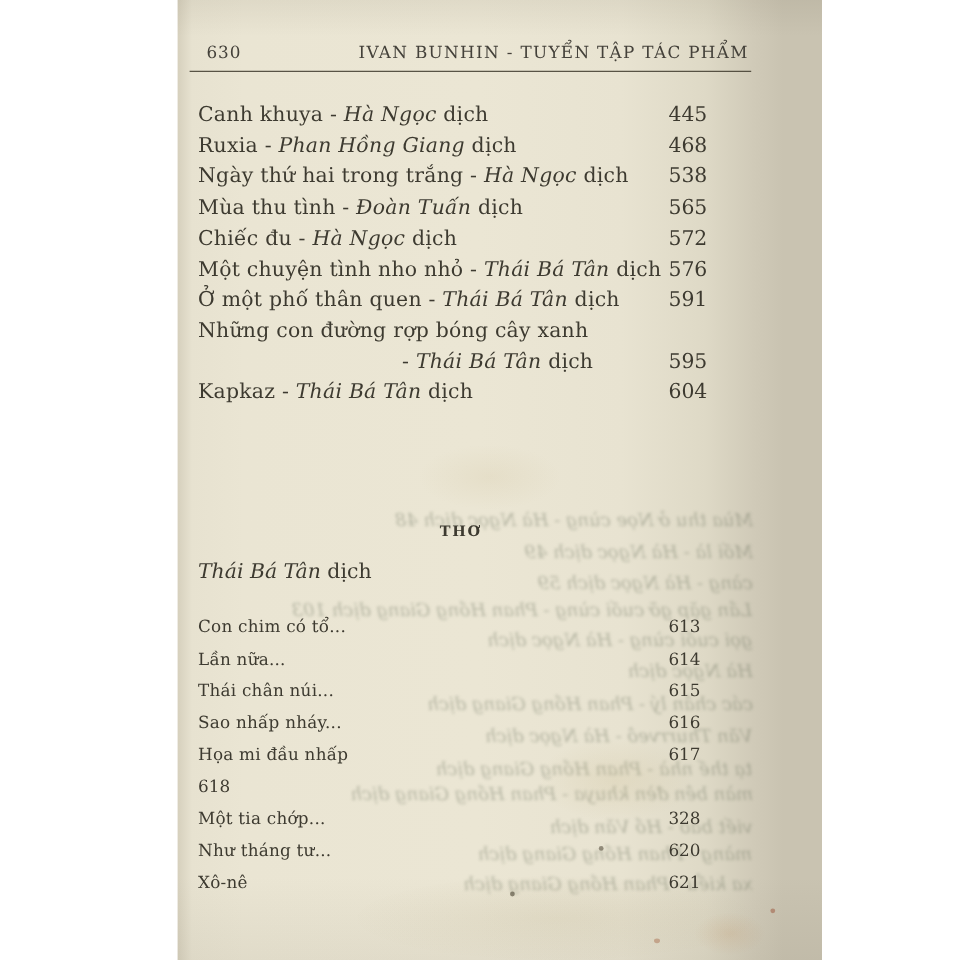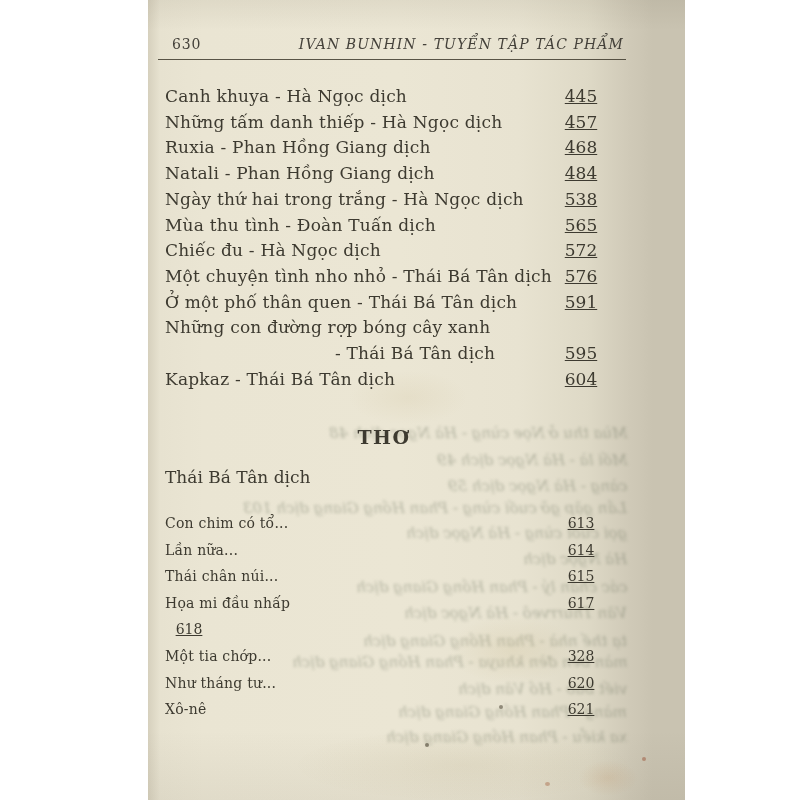--- a/index.html
+++ b/index.html
@@ -48,33 +48,33 @@
   .sp3{left:494px;top:757px;width:4px;height:4px;background:rgba(150,70,45,.45);}
   .sp4{left:397px;top:782px;width:5px;height:4px;background:rgba(160,90,55,.4);}
   
   .page-header{
     position:absolute;left:10px;top:36px;width:468px;
     display:flex;justify-content:space-between;align-items:flex-end;
     border-bottom:1.5px solid rgba(62,57,45,.85);
     padding:0 2px 7px 14px;
     font-size:14px;letter-spacing:.8px;color:#44413a;
   }
-  .page-header .running-title{letter-spacing:1.1px;font-style:italic;}
+  .page-header .running-title{letter-spacing:1.1px;}
   
   .toc{position:absolute;left:17px;top:84px;width:460px;font-size:17px;line-height:25.7px;}
   .poems{position:absolute;left:17px;top:510px;width:460px;font-size:14px;line-height:26.6px;}
   .row{display:flex;padding-right:20px;}
   .row .t{flex:1;letter-spacing:.2px;}
-  .row .p{width:48px;text-align:center;font-variant-numeric:oldstyle-nums;text-decoration:underline;}
+  .row .p{width:48px;text-align:left;font-variant-numeric:oldstyle-nums;}
   .row.indent .t{padding-left:170px;}
-  .i{}
+  .i{font-style:italic;}
   
   .section-heading{
-    position:absolute;left:17px;top:426px;width:438px;
-    text-align:center;font-size:19px;font-weight:bold;letter-spacing:1.5px;
+    position:absolute;left:17px;top:436px;width:438px;
+    text-align:center;font-size:12px;font-weight:bold;letter-spacing:1.5px;
   }
   .translator-line{
     position:absolute;left:17px;top:467px;width:438px;
     text-align:left;padding-right:40px;font-size:17px;
   }
 </style>
 </head>
 <body>
 
 <div class="page-photo">
@@ -108,30 +108,22 @@
     <span class="folio">630</span>
     <span class="running-title">IVAN BUNHIN - TUYỂN TẬP TÁC PHẨM</span>
   </header>
 
   <div class="toc">
     <div class="row">
         <span class="t"><span>Canh khuya</span><span> - </span><span class="i">Hà Ngọc</span><span> dịch</span></span>
         <span class="p">445</span>
       </div>
       <div class="row">
-        <span class="t"><span>Những tấm danh thiếp</span><span> - </span><span class="i">Hà Ngọc</span><span> dịch</span></span>
-        <span class="p">457</span>
-      </div>
-      <div class="row">
         <span class="t"><span>Ruxia</span><span> - </span><span class="i">Phan Hồng Giang</span><span> dịch</span></span>
         <span class="p">468</span>
-      </div>
-      <div class="row">
-        <span class="t"><span>Natali</span><span> - </span><span class="i">Phan Hồng Giang</span><span> dịch</span></span>
-        <span class="p">484</span>
       </div>
       <div class="row">
         <span class="t"><span>Ngày thứ hai trong trắng</span><span> - </span><span class="i">Hà Ngọc</span><span> dịch</span></span>
         <span class="p">538</span>
       </div>
       <div class="row">
         <span class="t"><span>Mùa thu tình</span><span> - </span><span class="i">Đoàn Tuấn</span><span> dịch</span></span>
         <span class="p">565</span>
       </div>
       <div class="row">
@@ -171,20 +163,24 @@
       </div>
       <div class="row">
         <span class="t"><span>Lần nữa...</span></span>
         <span class="p">614</span>
       </div>
       <div class="row">
         <span class="t"><span>Thái chân núi...</span></span>
         <span class="p">615</span>
       </div>
       <div class="row">
+        <span class="t"><span>Sao nhấp nháy...</span></span>
+        <span class="p">616</span>
+      </div>
+      <div class="row">
         <span class="t"><span>Họa mi đầu nhấp</span></span>
         <span class="p">617</span>
       </div>
       <div class="row">
         <span class="p">618</span>
       </div>
       <div class="row">
         <span class="t"><span>Một tia chớp...</span></span>
         <span class="p">328</span>
       </div>

